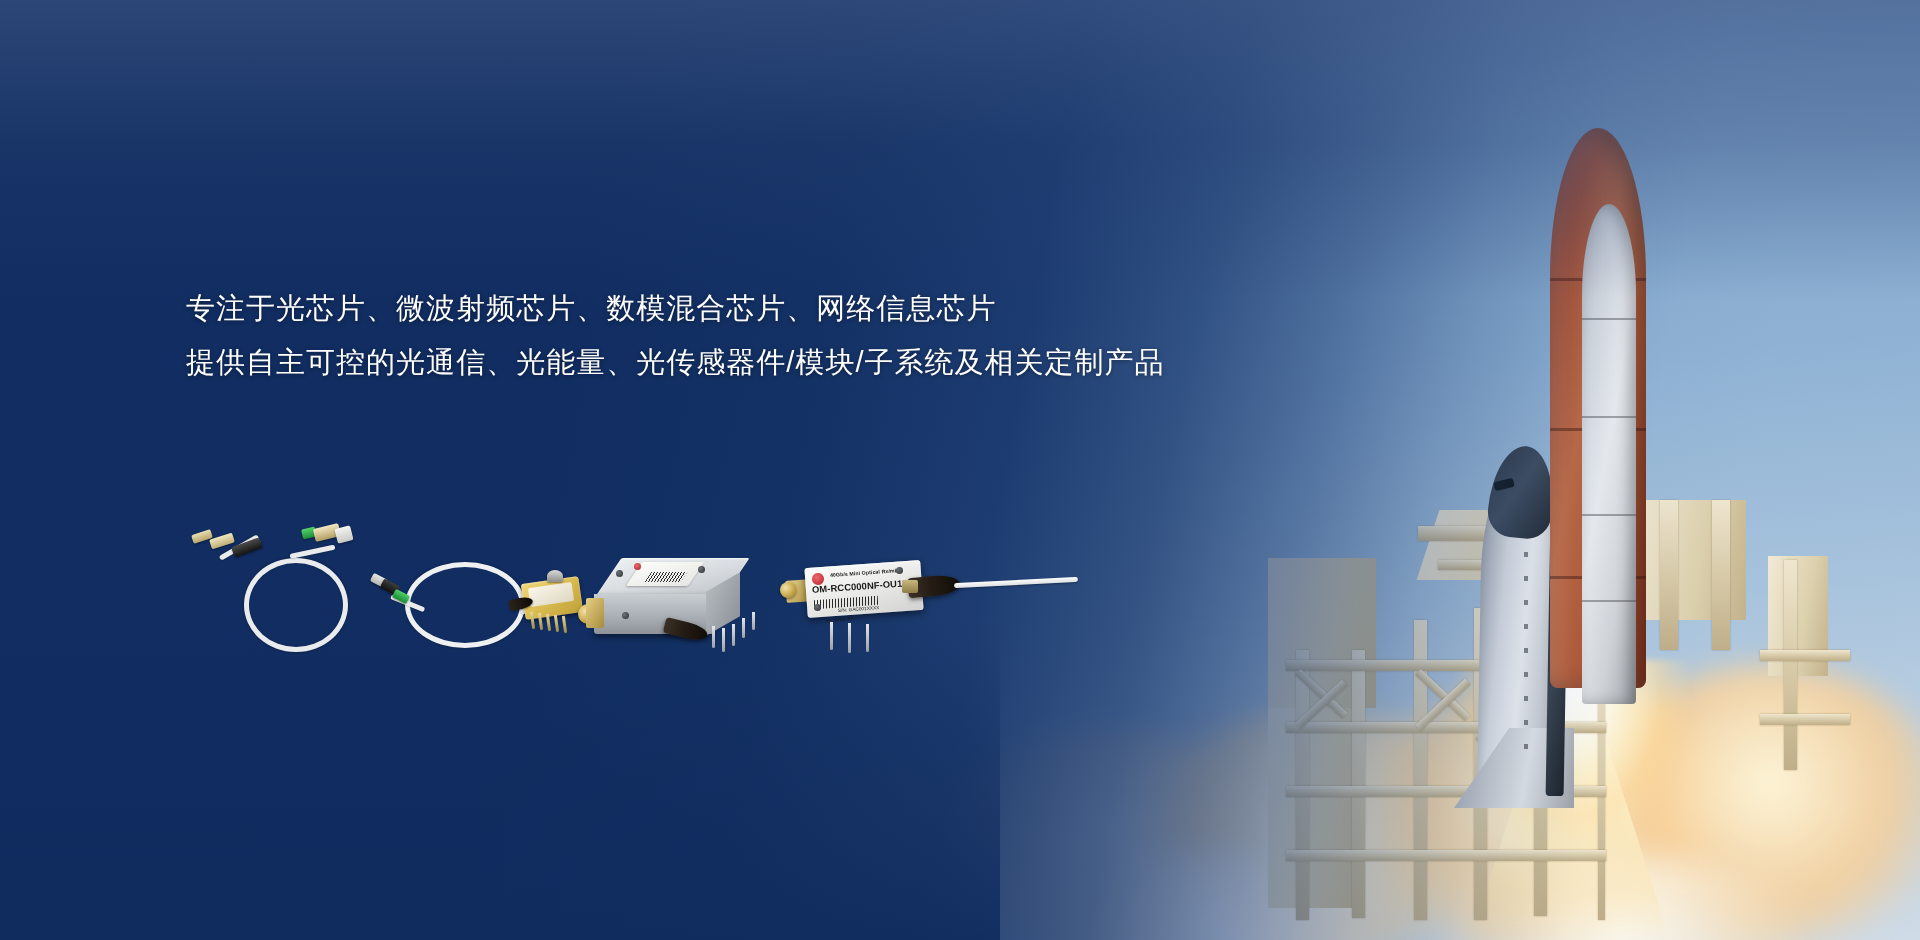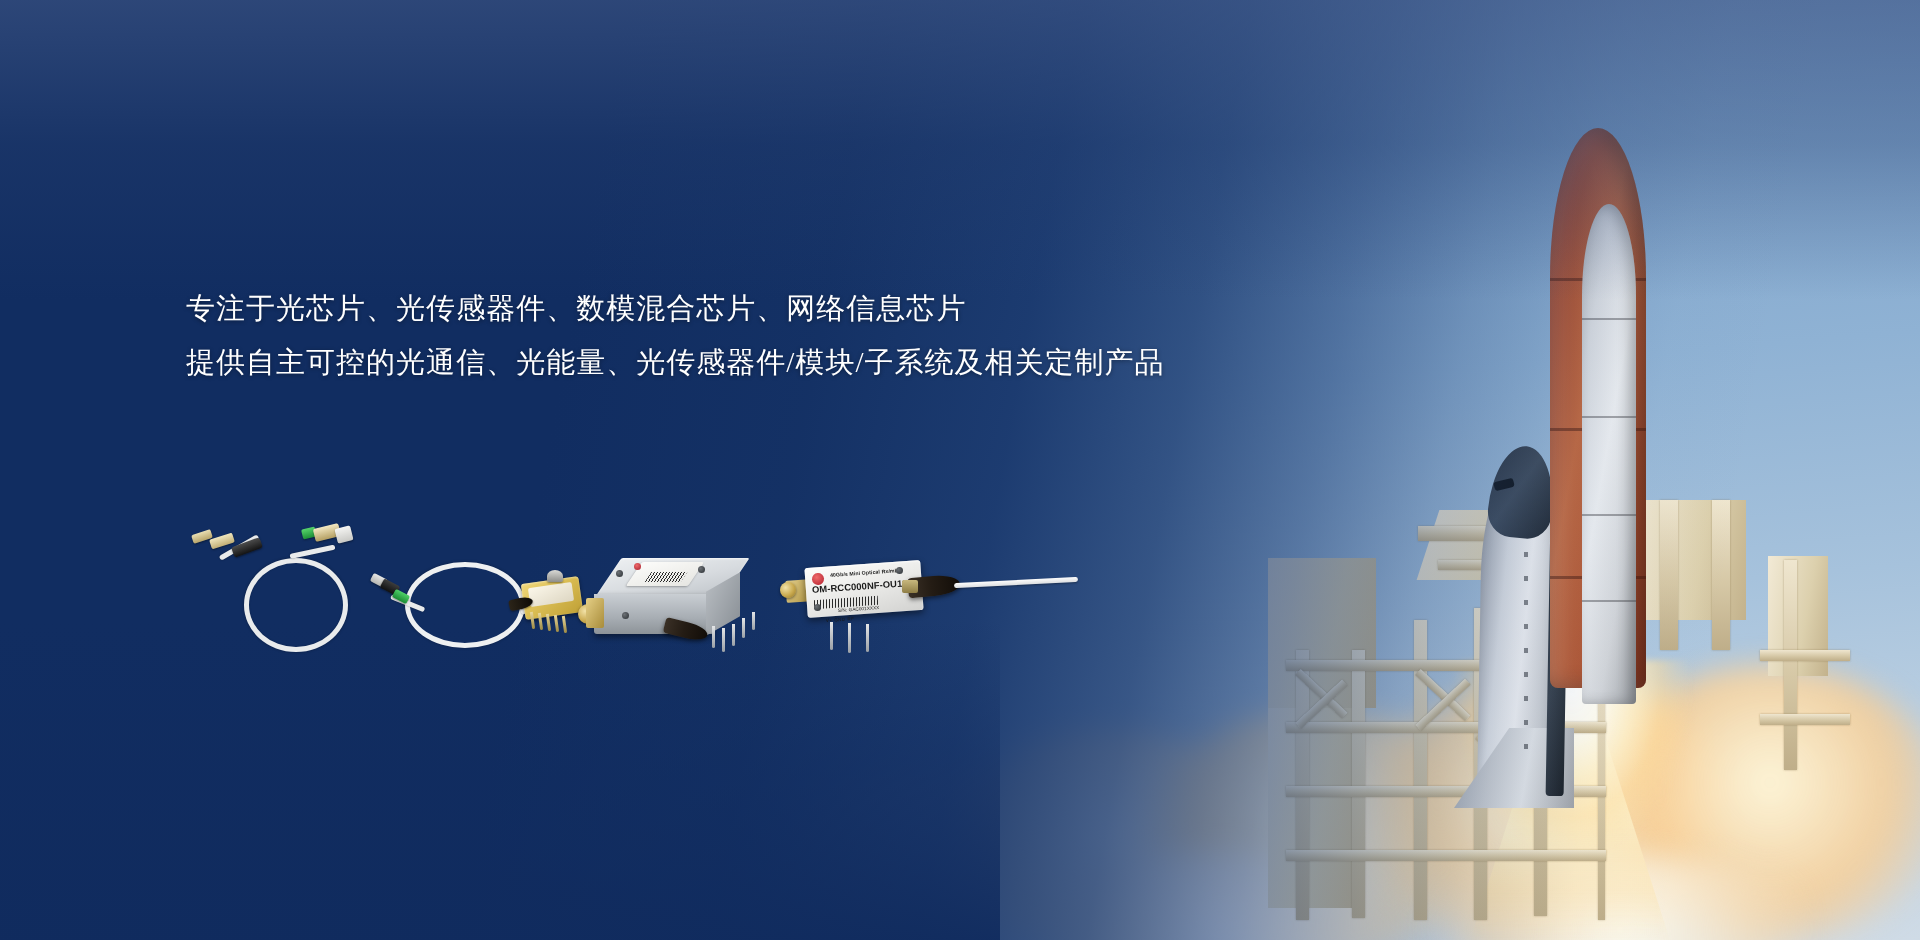--- a/index.html
+++ b/index.html
@@ -213,21 +213,21 @@
   }
   .subline {
     color:#ffffff;
     font-size:29px;
     line-height:1.52;
     letter-spacing:.035em;
     font-weight:400;
     text-shadow:0 1px 4px rgba(0,0,0,.42);
     white-space:nowrap;
   }
-  .subline + .subline { margin-top:10px;font-family:Liberation Serif, serif; }
+  .subline + .subline { margin-top:10px; }
 
   .headline-wrap {
     position:relative;
     margin-top:26px;
     display:inline-block;
   }
   .headline-bar {
     position:absolute;
     left:6px; bottom:6px;
     width:920px; height:20px;
@@ -469,21 +469,21 @@
     <div class="srb-seam" style="top:288px;"></div>
     <div class="srb-seam" style="top:386px;"></div>
     <div class="srb-seam" style="top:472px;"></div>
   </div>
 
   <div class="wash"></div>
   <div class="wash-top"></div>
   <div class="wash-bottom"></div>
 
   <div class="content">
-    <div class="subline">专注于光芯片、光传感器件、数模混合芯片、网络信息芯片</div>
+    <div class="subline">专注于光芯片、微波射频芯片、数模混合芯片、网络信息芯片</div>
     <div class="subline">提供自主可控的光通信、光能量、光传感器件/模块/子系统及相关定制产品</div>
 
   </div>
 
   <div class="products">
 
     <div class="prod" style="left:0; top:0; width:170px; height:150px;">
       <div class="pc-loop"></div>
       <div class="pc-lead" style="left:34px; top:36px; width:44px; transform:rotate(-30deg);"></div>
       <div class="pc-lead" style="left:104px; top:34px; width:46px; transform:rotate(-12deg);"></div>

